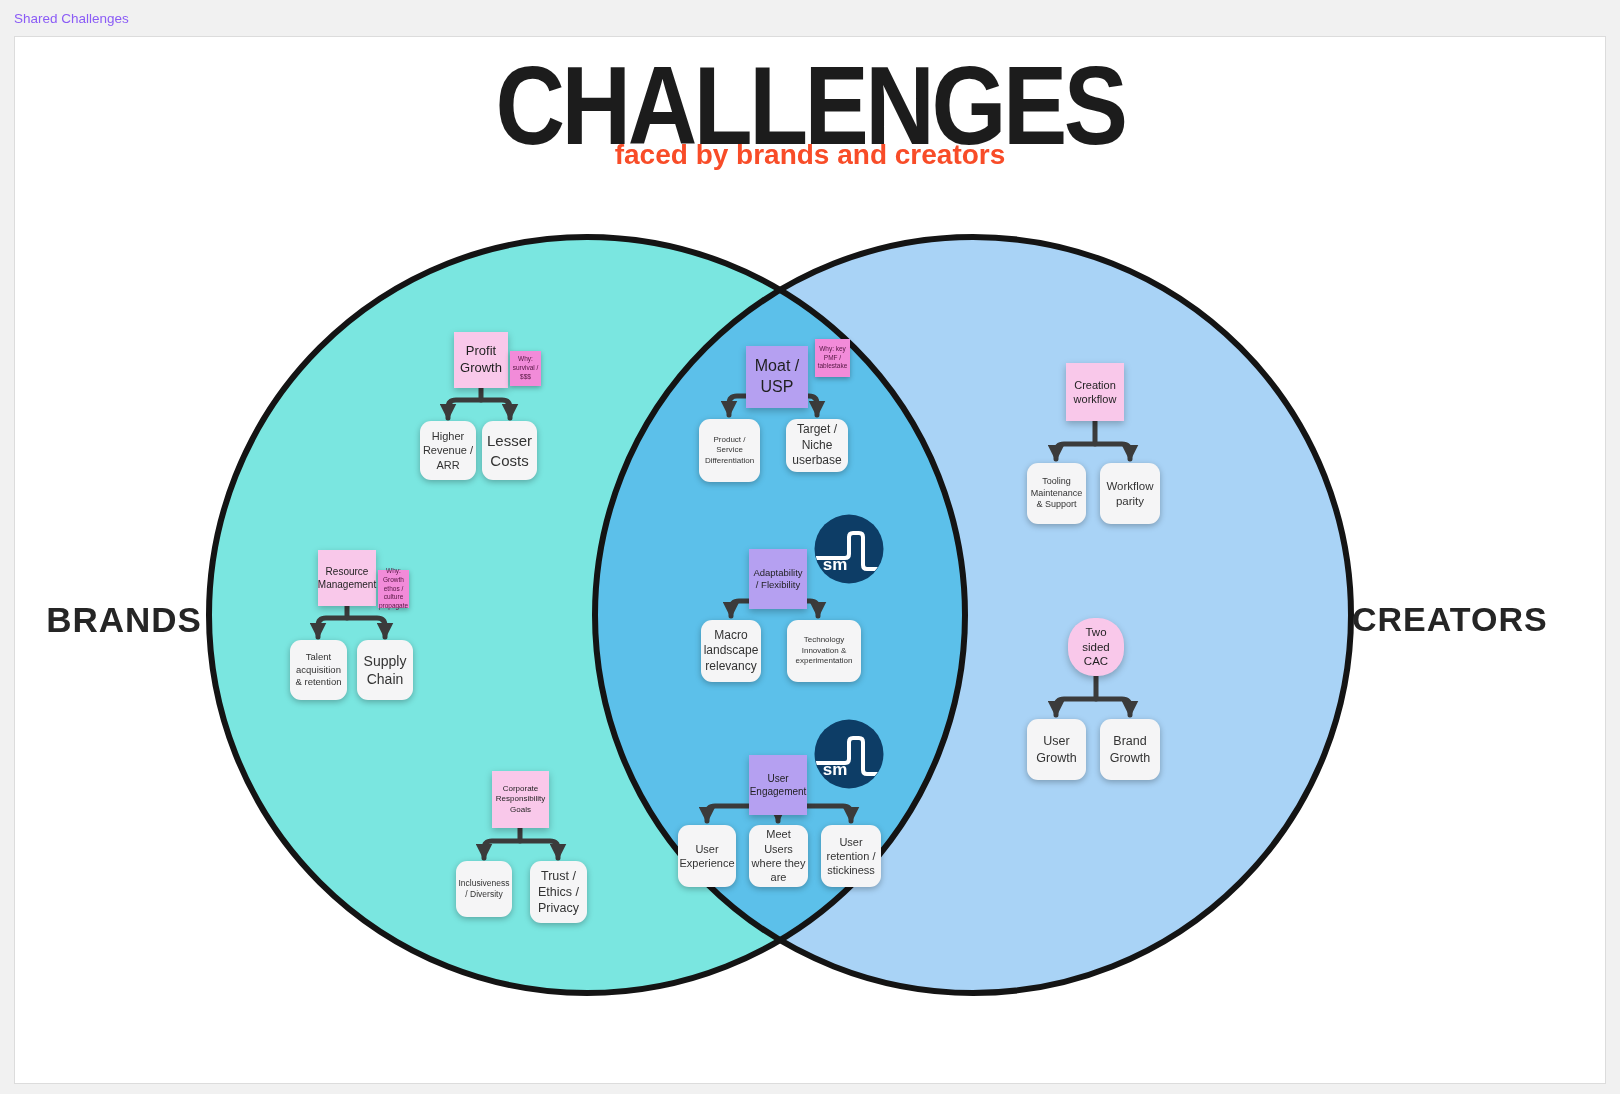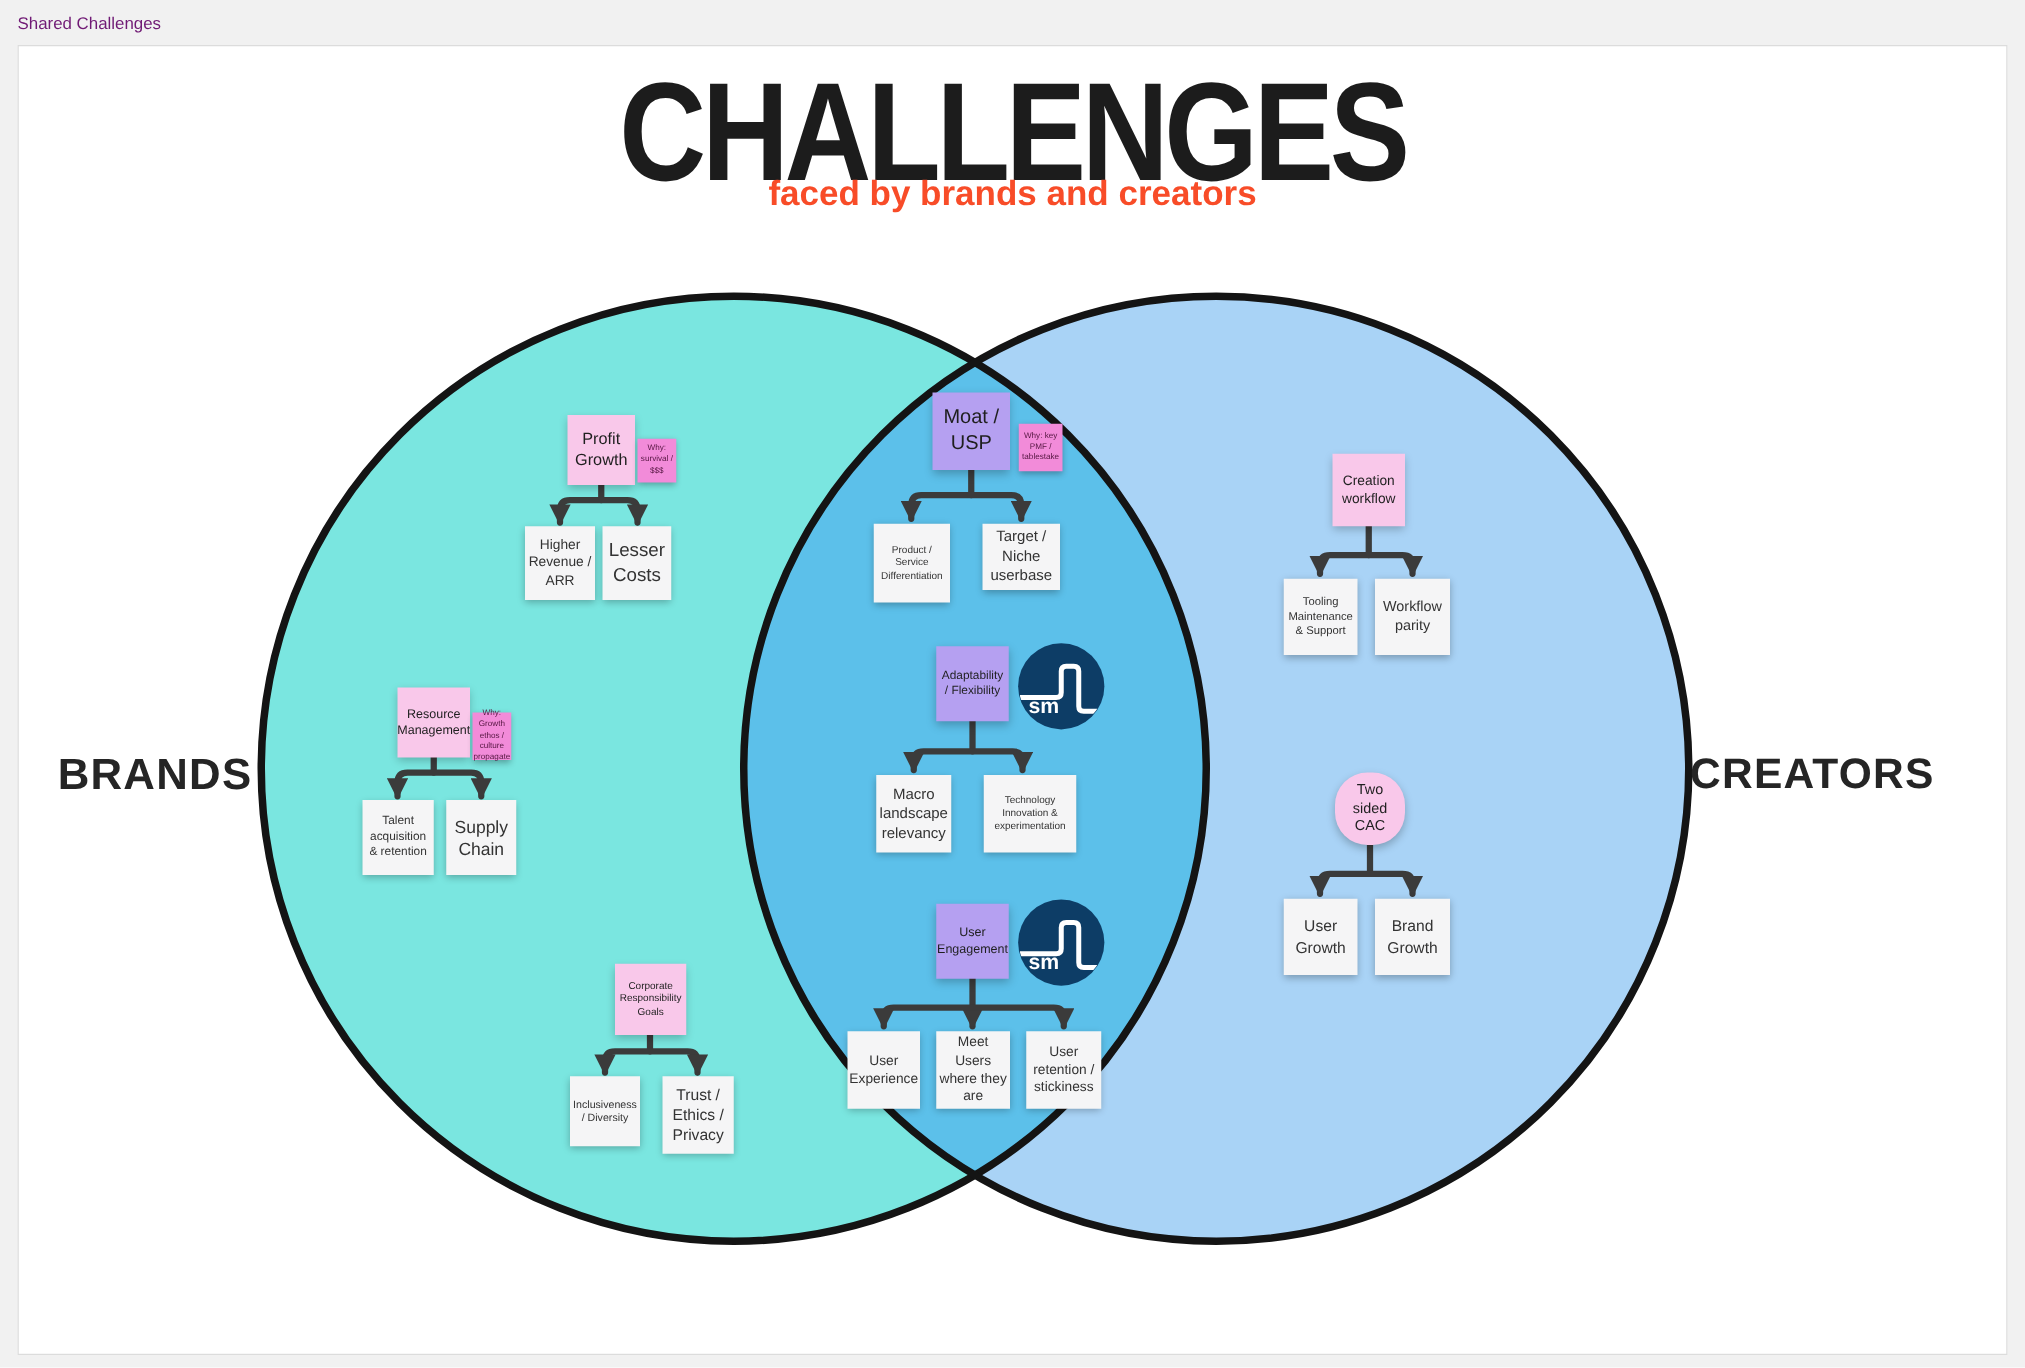--- a/index.html
+++ b/index.html
@@ -5,21 +5,21 @@
   * { margin:0; padding:0; box-sizing:border-box; }
   html,body { width:1620px; height:1094px; }
   body {
     background:#f1f1f1;
     font-family:"Liberation Sans", sans-serif;
     overflow:hidden;
   }
   .page { position:relative; width:1620px; height:1094px; }
   .header-label {
     position:absolute; left:14px; top:11px;
-    font-size:13.5px; color:#701a75;
+    font-size:13.5px; color:#8b5cf6;
   }
   .board {
     position:absolute; left:14px; top:36px; width:1592px; height:1048px;
     background:#ffffff; border:1px solid #dcdcdc;
   }
   .venn-svg { position:absolute; left:0; top:0; z-index:2; }
   .title {
     position:absolute; left:0; width:100%; top:50px; z-index:3;
     text-align:center; font-size:112px; font-weight:900;
     letter-spacing:-4px; line-height:1; color:#1c1c1c;
@@ -35,22 +35,22 @@
   }
   .side-label.brands   { left:34px;   top:600px; width:180px; }
   .side-label.creators { left:1352px; top:600px; width:190px; font-size:34px; }
   .note {
     position:absolute; z-index:4;
     display:flex; align-items:center; justify-content:center;
     text-align:center; line-height:1.3; color:#1f1f1f;
     padding:2px; box-shadow:0 3px 7px rgba(0,0,0,0.25);
   }
   .pink   { background:#f9c8ea; }
-  .purple { background:#b5a0f1; }
-  .card   { background:#f5f5f6; color:#333333; box-shadow:0 2px 6px rgba(0,0,0,0.28); }
+  .purple { background:#b5a0f1;margin-top:32px; }
+  .card   { background:#f5f5f6; color:#333333; box-shadow:0 2px 6px rgba(0,0,0,0.28);border-radius:11px; }
   .tiny   {
     background:#f28bd9; color:#551641;
     font-size:6.5px; line-height:1.35; padding:2px 1px;
     box-shadow:0 2px 5px rgba(0,0,0,0.3);
   }
   .pad { padding:4px 6px;border-radius:26px; }
 </style>
 </head>
 <body>
 

